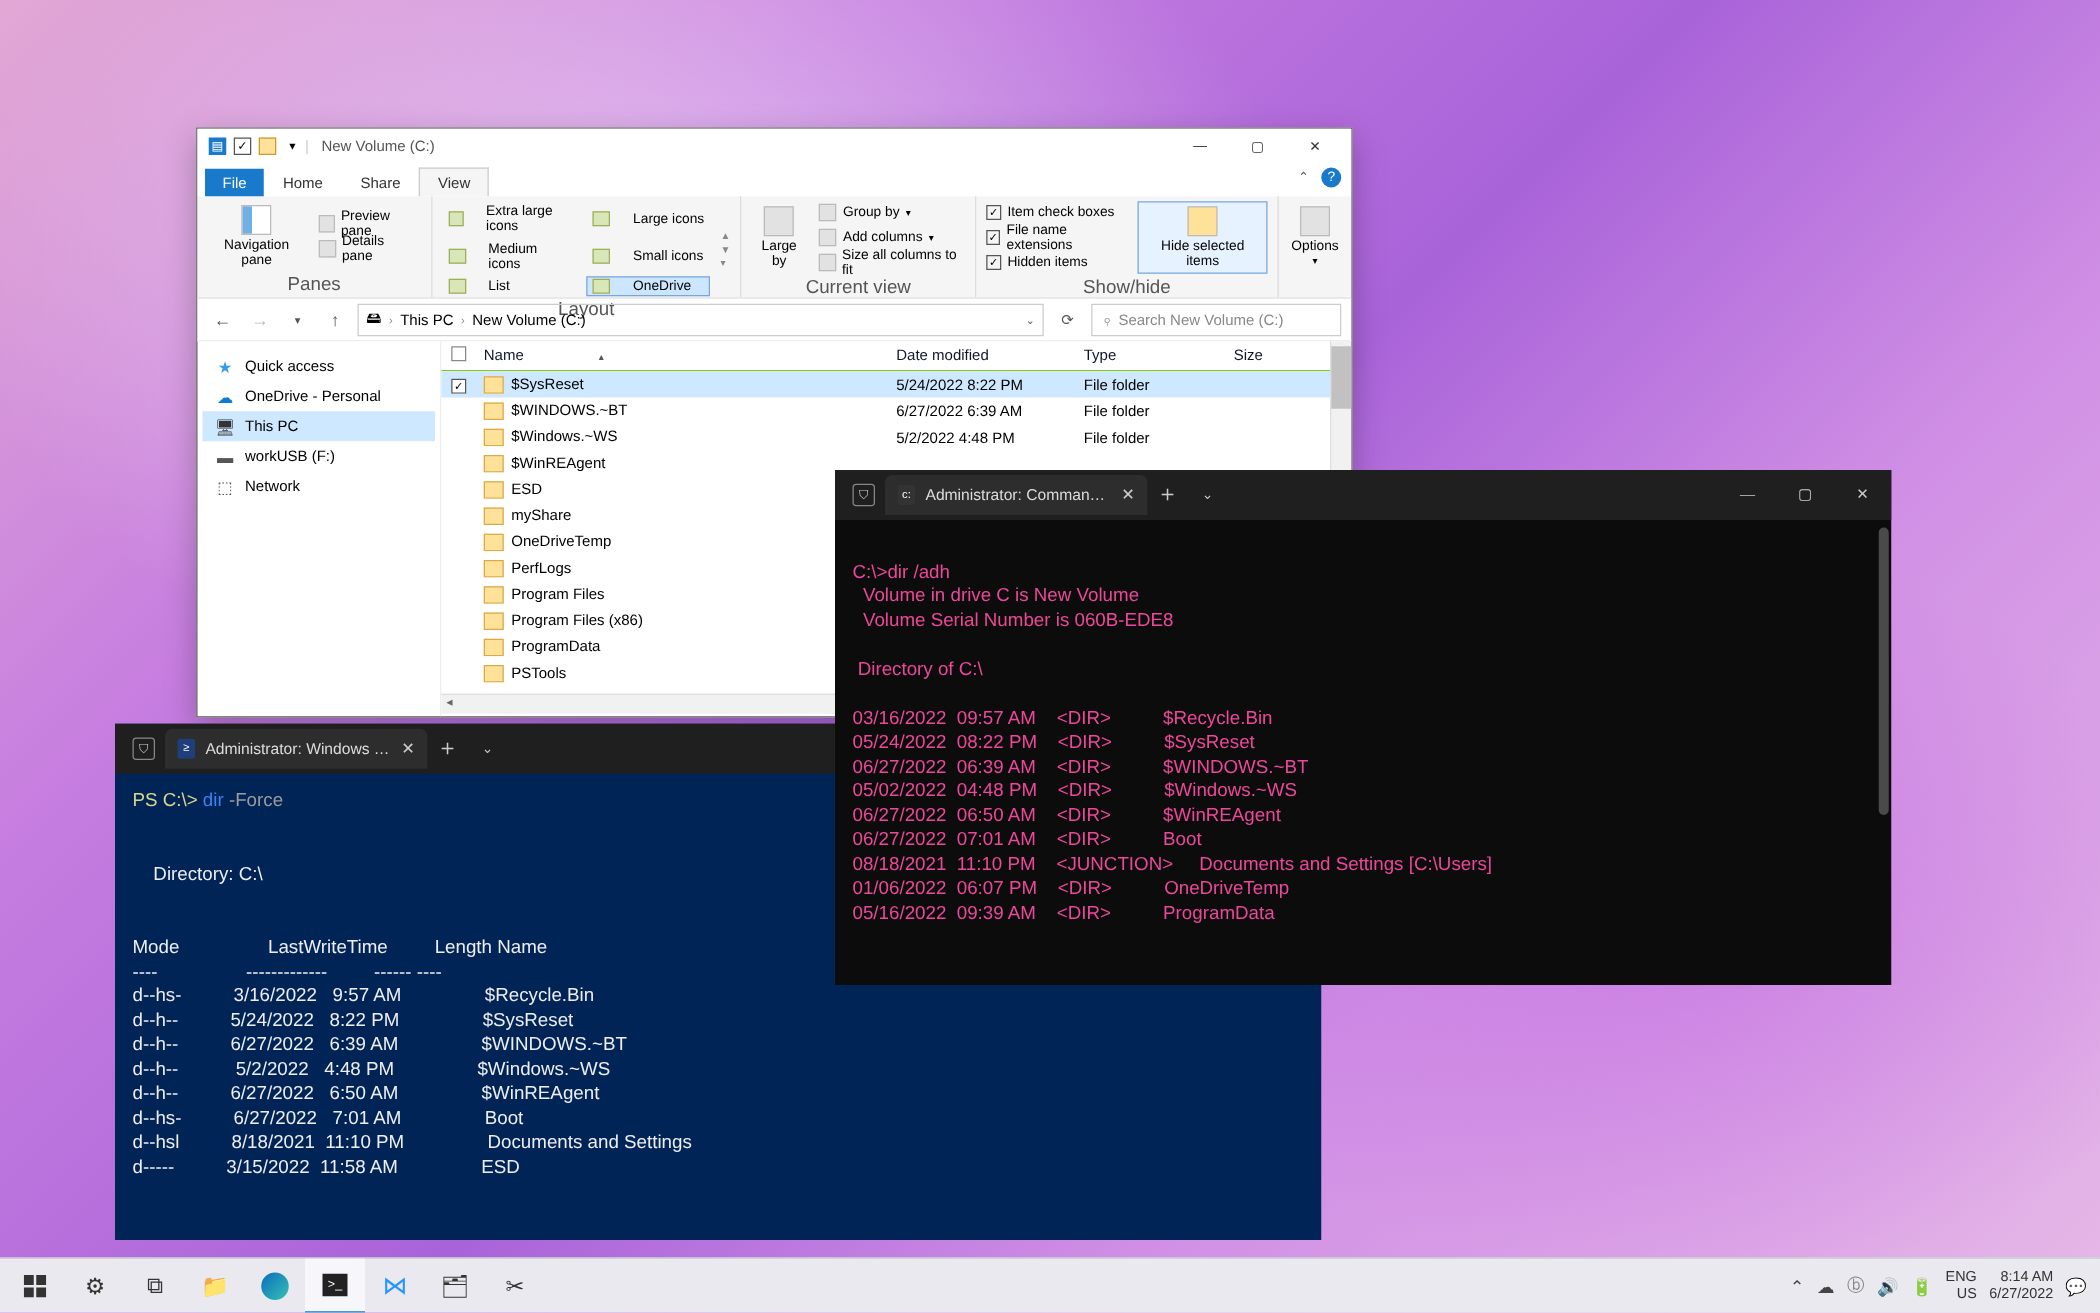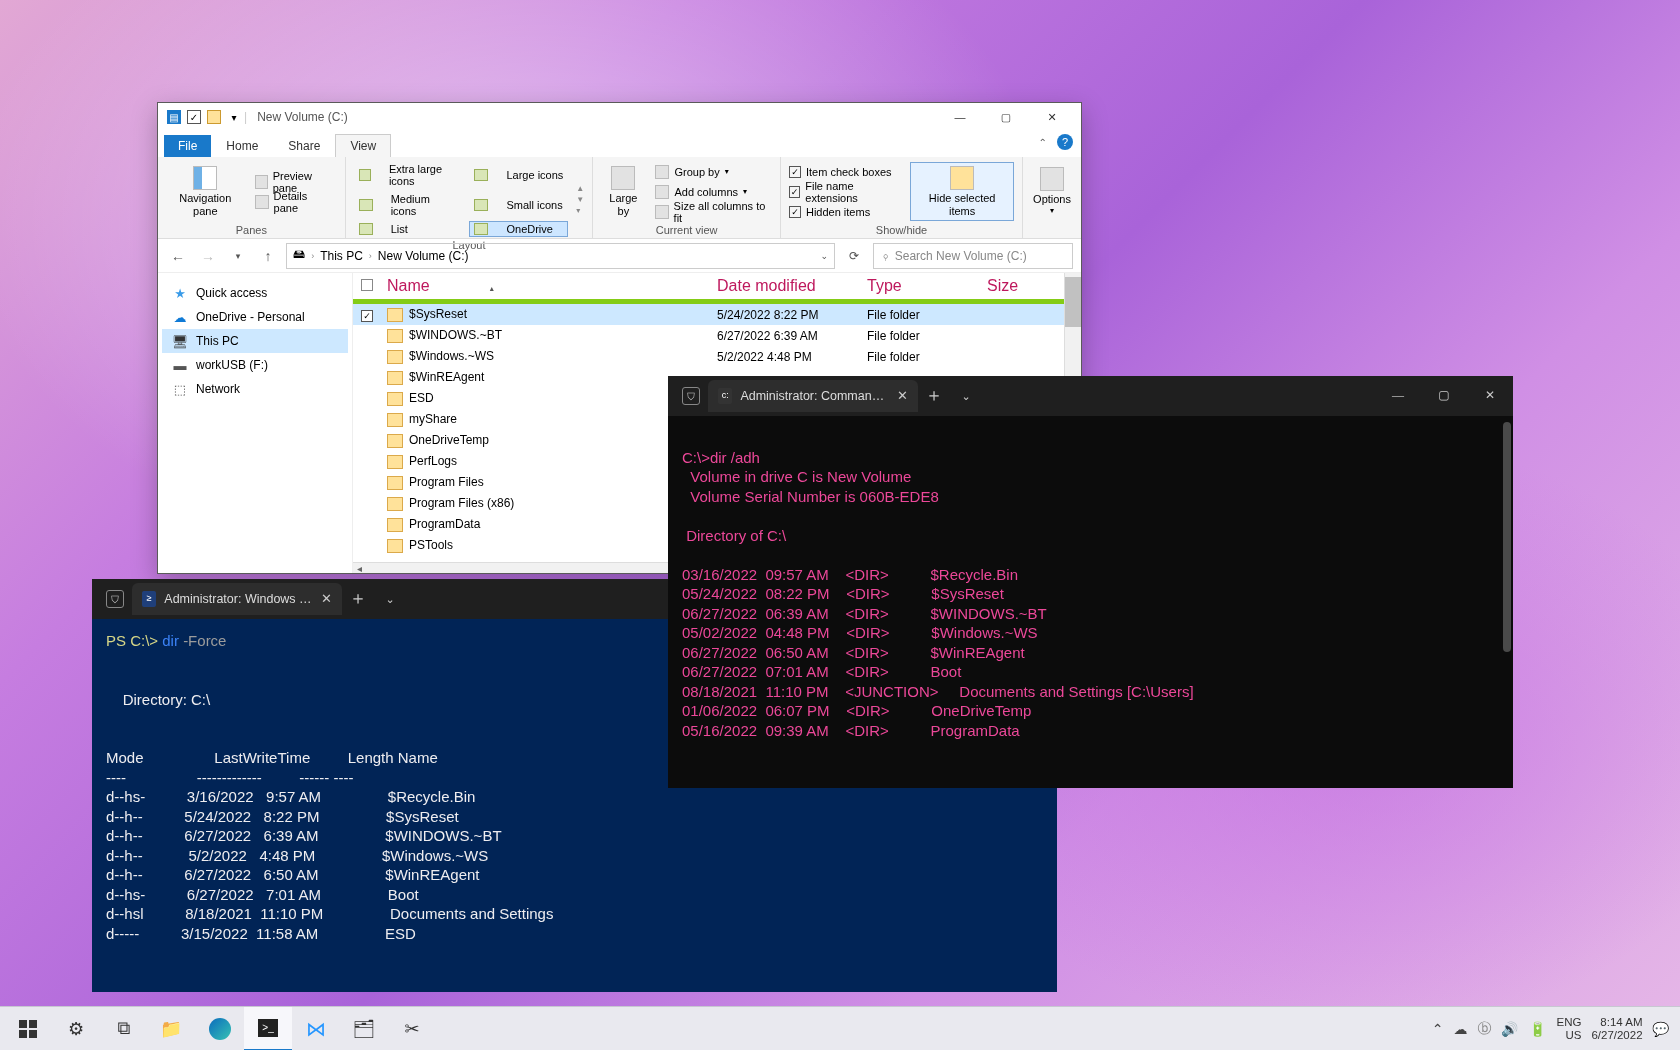--- a/index.html
+++ b/index.html
@@ -14,21 +14,21 @@
 .ex-caps{margin-left:auto;display:flex}
 .cap{width:46px;height:28px;display:flex;align-items:center;justify-content:center;font-size:11px;color:#333}
 .ribbon-tabs{height:26px;background:#fff;display:flex;align-items:end;padding-left:6px;position:relative}
 .ribbon-tabs .file{background:#1979ca;color:#fff;padding:4px 14px;font-size:12px}
 .ribbon-tabs .tab{padding:4px 14px;font-size:12px;color:#333;border:1px solid transparent;border-bottom:none}
 .ribbon-tabs .tab.active{border-color:#ccc;background:#f5f5f5}
 .ribbon-tabs .rt-right{position:absolute;right:8px;top:3px;display:flex;gap:10px;align-items:center}
 .ribbon{height:82px;background:#f5f5f5;border-bottom:1px solid #ddd;display:flex}
 .grp{border-right:1px solid #ddd;padding:4px 8px 0;display:flex;flex-direction:column;height:100%}
 .grp-body{flex:1;display:flex;align-items:center;gap:8px}
-.grp-label{font-size:11px;color:#555;text-align:center;padding:2px 0}
+.grp-label{font-size:15px;color:#555;text-align:center;padding:2px 0}
 .big-btn{display:flex;flex-direction:column;align-items:center;font-size:11px;gap:2px;padding:2px;line-height:1.1;text-align:center}
 .big-btn .i{width:24px;height:24px;background:#e2e2e2;border:1px solid #bbb}
 .stack{display:flex;flex-direction:column;gap:2px}
 .mini{display:flex;align-items:center;gap:5px;font-size:11px;padding:0 2px;height:18px}
 .mini .i{width:14px;height:14px;background:#e2e2e2;border:1px solid #bbb}
 .layout-list{display:grid;grid-template-columns:auto auto;gap:2px 6px;font-size:11px}
 .layout-item{display:flex;align-items:center;gap:18px;padding:1px 4px;border:1px solid transparent}
 .layout-item.sel{border-color:#7aa7d8;background:#cde6ff}
 .layout-item .i{width:14px;height:12px;background:#d9e6b7;border:1px solid #9ab05a}
 .chk{display:flex;align-items:center;gap:5px;font-size:11px;height:18px}
@@ -40,21 +40,21 @@
 .refresh{width:26px;height:26px;display:flex;align-items:center;justify-content:center;color:#555}
 .search{width:200px;height:26px;border:1px solid #ccc;display:flex;align-items:center;padding:0 8px;color:#888;font-size:12px;gap:6px}
 .panes{display:flex;height:calc(100% - 28px - 26px - 82px - 34px)}
 .side{width:195px;border-right:1px solid #eee;padding:8px 4px;font-size:12px}
 .side-item{display:flex;align-items:center;gap:8px;padding:4px 10px;border-radius:0}
 .side-item.sel{background:#cde8ff}
 .side-item .si{width:16px;height:16px;display:inline-flex;align-items:center;justify-content:center;font-size:13px}
 .scbar{width:17px;background:#f1f1f1;border-left:1px solid #ddd}
 .scbar .thumb{height:50px;background:#c1c1c1;margin-top:4px}
 .filepane{flex:1;overflow:hidden}
-.fhdr{display:flex;padding:4px 0;border-bottom:5px solid #84cc16;font-size:16px;color:#be185d}
+.fhdr{display:flex;padding:4px 0;border-bottom:1px solid #84cc16;font-size:12px;color:#0f172a}
 .fhdr .c{padding:0 8px}
 .fhdr .c.sorted::after{content:"▴";font-size:8px;margin-left:60px;color:#555}
 .c-chk{width:26px;text-align:center}
 .c-name{width:330px}
 .c-mod{width:150px}
 .c-type{width:120px}
 .c-size{width:60px}
 .frow{display:flex;align-items:center;font-size:12px;height:21px}
 .frow.sel{background:#cde8ff}
 .frow .c{padding:0 8px;overflow:hidden;white-space:nowrap}

